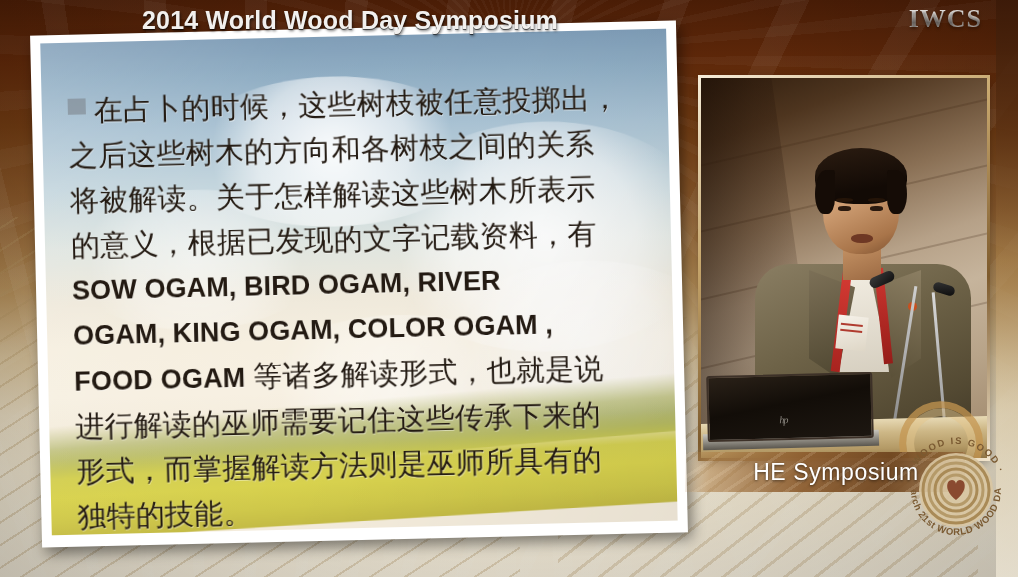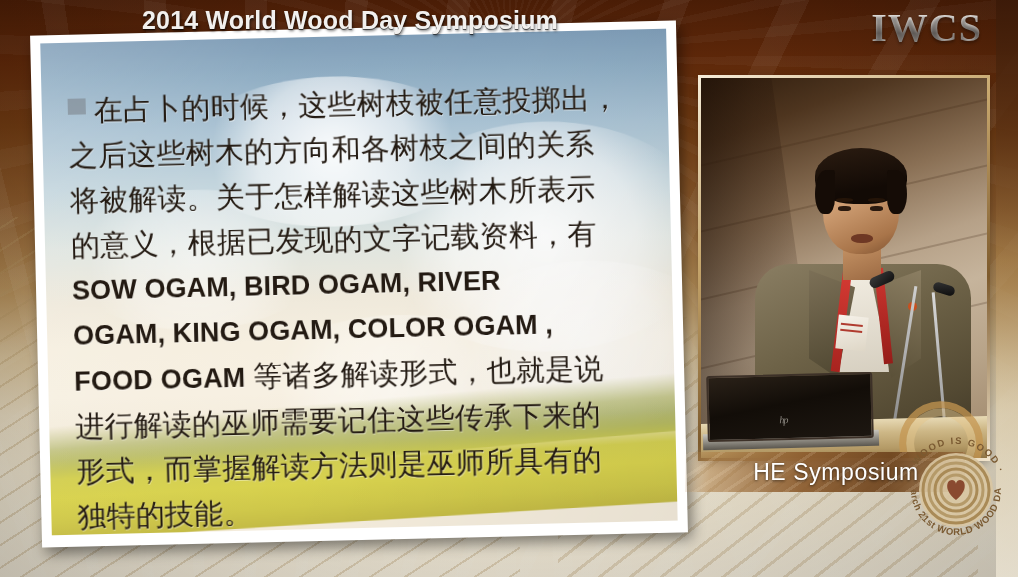--- a/index.html
+++ b/index.html
@@ -115,21 +115,21 @@
       0 1px 0 rgba(0,0,0,0.55),
       1px 2px 3px rgba(0,0,0,0.55);
     white-space: nowrap;
     z-index: 40;
   }
   .brand-logo {
     position: absolute;
     right: 36px;
     top: 4px;
     font-family: "Liberation Serif", "DejaVu Serif", serif;
-    font-size: 40px;
+    font-size: 26px;
     font-weight: bold;
     letter-spacing: 1px;
     background: linear-gradient(to bottom, #ffffff 0%, #cfc9c4 42%, #8e8782 62%, #e8e4e0 100%);
     -webkit-background-clip: text;
     background-clip: text;
     color: transparent;
     text-shadow: 0 2px 3px rgba(0,0,0,0.35);
     z-index: 40;
   }
 

